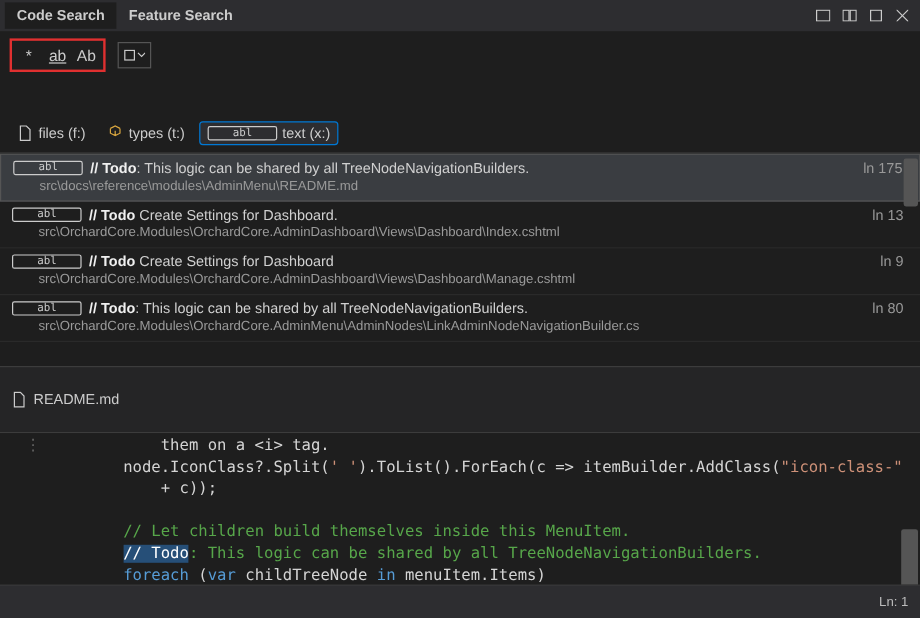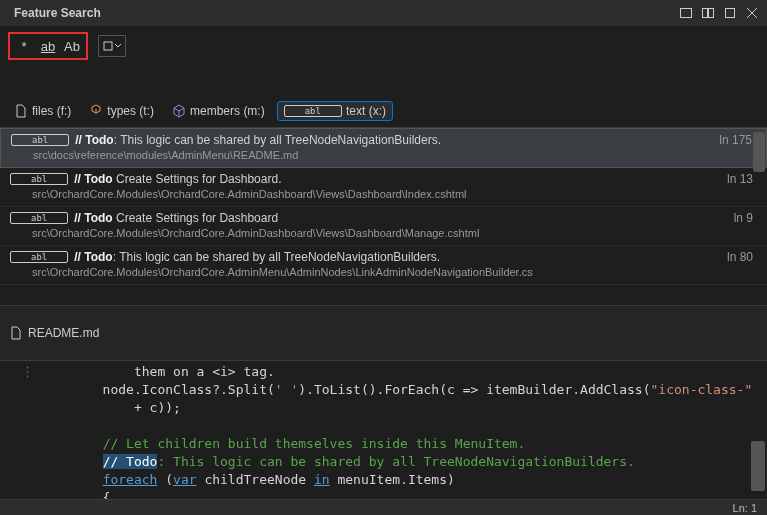--- a/index.html
+++ b/index.html
@@ -170,49 +170,50 @@
     padding: 2px 6px 0 0;
     user-select: none;
   }
   .code {
     flex: 1;
     white-space: pre;
     color: #d4d4d4;
     padding-top: 2px;
   }
   .c-comment { color: #57a64a; }
-  .c-keyword { color: #569cd6; text-decoration: underline; }
+  .c-keyword { color: #569cd6; }
   .c-string  { color: #ce9178; }
   .c-hl      { background: #264f78; color: #fff; }
   .code-scrollbar {
     position: absolute;
     right: 2px;
     top: 80px;
     width: 14px;
     height: 50px;
     background: #555;
     border-radius: 2px;
   }
   .statusbar {
-    height: 16px;
+    height: 28px;
     background: #2d2d30;
     border-top: 1px solid #3c3c3c;
     display: flex;
     align-items: center;
     justify-content: flex-end;
     padding: 0 10px;
     color: #bbb;
     font-size: 11px;
   }
   svg { display: block; }
 </style>
 </head>
 <body>
 
 <div class="titlebar">
+  <div class="tab active">Code Search</div>
   <div class="tab">Feature Search</div>
   <div class="titlebar-right">
     <div class="win-btn">
       <svg width="12" height="10">
           <rect x="0.5" y="0.5" width="11" height="9" fill="none" stroke="#ccc"></rect>
         </svg>
     </div>
     <div class="win-btn">
       <svg width="12" height="10">
           <rect x="0.5" y="0.5" width="5" height="9" fill="none" stroke="#ccc"></rect>
@@ -256,28 +257,20 @@
     </span>
     <span>files (f:)</span>
   </div>
   <div class="filter-pill">
     <span class="filter-icon">
       <svg width="14" height="14">
           <path d="M3 3 L7 1 L11 3 M3 3 L3 7 L7 9 L11 7 L11 3 M7 5 L7 9" fill="none" stroke="#d9a63f"></path>
         </svg>
     </span>
     <span>types (t:)</span>
-  </div>
-  <div class="filter-pill">
-    <span class="filter-icon">
-      <svg width="14" height="14">
-          <path d="M7 1 L12 4 L12 10 L7 13 L2 10 L2 4 Z M2 4 L7 7 L12 4 M7 7 L7 13" fill="none" stroke="#9a85d2"></path>
-        </svg>
-    </span>
-    <span>members (m:)</span>
   </div>
   <div class="filter-pill active">
     <span class="abl-icon">abl</span>
     <span>text (x:)</span>
   </div>
 </div>
 
 <div class="results">
   <div id="results-container">
       <div class="result selected">

